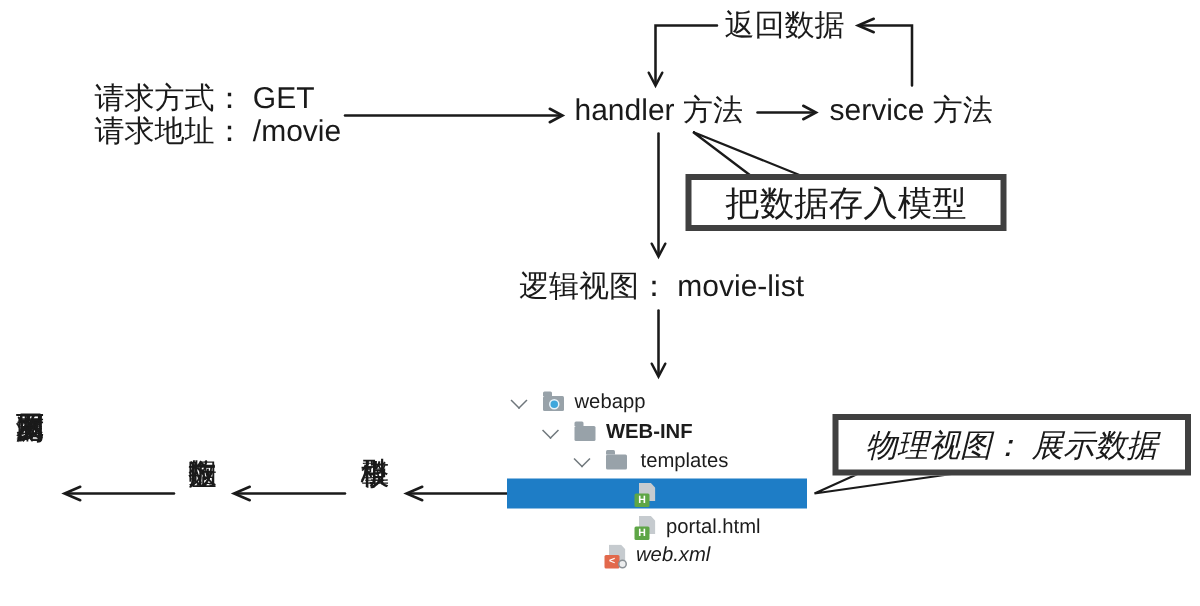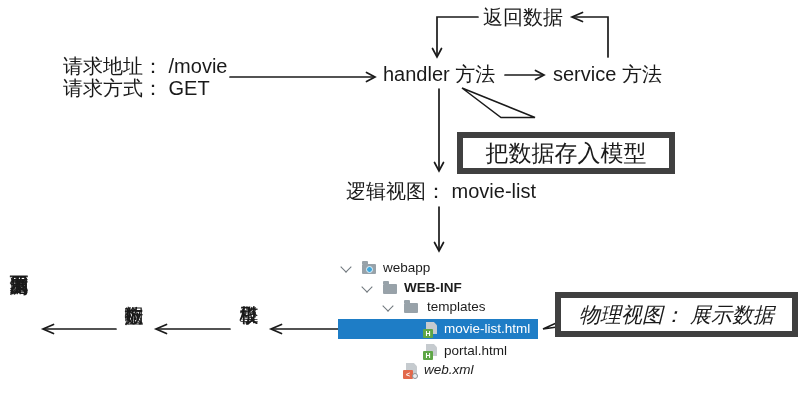--- a/index.html
+++ b/index.html
@@ -8,22 +8,22 @@
     font-family:"Liberation Sans","DejaVu Sans",sans-serif;color:#1a1a1a;
   }
   #arrows{position:absolute;left:0;top:0;width:800px;height:404px;}
   .lbl{position:absolute;white-space:nowrap;color:#1a1a1a;}
   .lbl-20{font-size:20px;line-height:22px;}
   .vlabel{
     position:absolute;writing-mode:vertical-rl;text-orientation:upright;
     font-size:19px;line-height:25px;letter-spacing:0;color:#1a1a1a;white-space:nowrap;
   }
   .callout{
-    position:absolute;border:6px solid #404040;background:#fff;
-    display:flex;align-items:center;justify-content:center;white-space:nowrap;margin-top:16px;
+    position:absolute;border:4px solid #404040;background:#fff;
+    display:flex;align-items:center;justify-content:center;white-space:nowrap;
   }
   
   .tree-row{position:absolute;height:20px;font-size:13.5px;line-height:20px;color:#1c1c1c;}
   .tree-label{position:absolute;top:0;white-space:nowrap;}
   .sel-bar{position:absolute;background:#1E7DC6;}
   .sel-bar .tree-label{color:#ffffff;}
   .chev{
     position:absolute;width:7px;height:7px;
     border-right:1.6px solid #6f777c;border-bottom:1.6px solid #6f777c;
     transform:rotate(45deg);
@@ -76,22 +76,22 @@
       <path d="M 166.5 324.5 L 156 329 L 166.5 333.5"></path>
       <path d="M 116 329 L 45 329"></path>
       <path d="M 53.5 324.5 L 43 329 L 53.5 333.5"></path>
     </g>
 
     <polygon points="462,88 535,117.5 501,117.5" fill="#ffffff" stroke="#1a1a1a" stroke-width="1.5"></polygon>
     <polygon points="543,329 645,314.5 575,314.5" fill="#ffffff" stroke="#1a1a1a" stroke-width="1.5"></polygon>
   </svg>
 
   <div class="lbl lbl-20" style="left:63px;top:55px;">
+    <div>请求方式： GET</div>
     <div>请求地址： /movie</div>
-    <div>请求方式： GET</div>
   </div>
 
   <div class="lbl lbl-20" style="left:483px;top:6px;">返回数据</div>
 
   <div class="lbl lbl-20" style="left:383px;top:63px;">handler 方法</div>
   <div class="lbl lbl-20" style="left:553px;top:63px;">service 方法</div>
 
   <div class="callout" style="left:457px;top:116px;width:206px;height:30px;font-size:23px;">把数据存入模型</div>
 
   <div class="lbl lbl-20" style="left:346px;top:180px;">逻辑视图： movie-list</div>
@@ -127,21 +127,20 @@
         <span class="folder"></span>
       </span>
       <span class="tree-label" style="left:47px;">templates</span>
     </div>
 
     <div class="tree-row sel-bar" style="left:338px;top:319px;width:200px;height:20px;">
       <span class="icon16" style="left:85px;top:3px;">
         <span class="page"></span>
         <span class="badge badge-html">H</span>
       </span>
-      <span class="tree-label" style="left:106px;">movie-list.html</span>
     </div>
 
     <div class="tree-row" style="left:338px;top:341px;width:200px;">
       <span class="icon16" style="left:85px;top:3px;">
         <span class="page"></span>
         <span class="badge badge-html">H</span>
       </span>
       <span class="tree-label" style="left:106px;text-align:center;">portal.html</span>
     </div>
 

